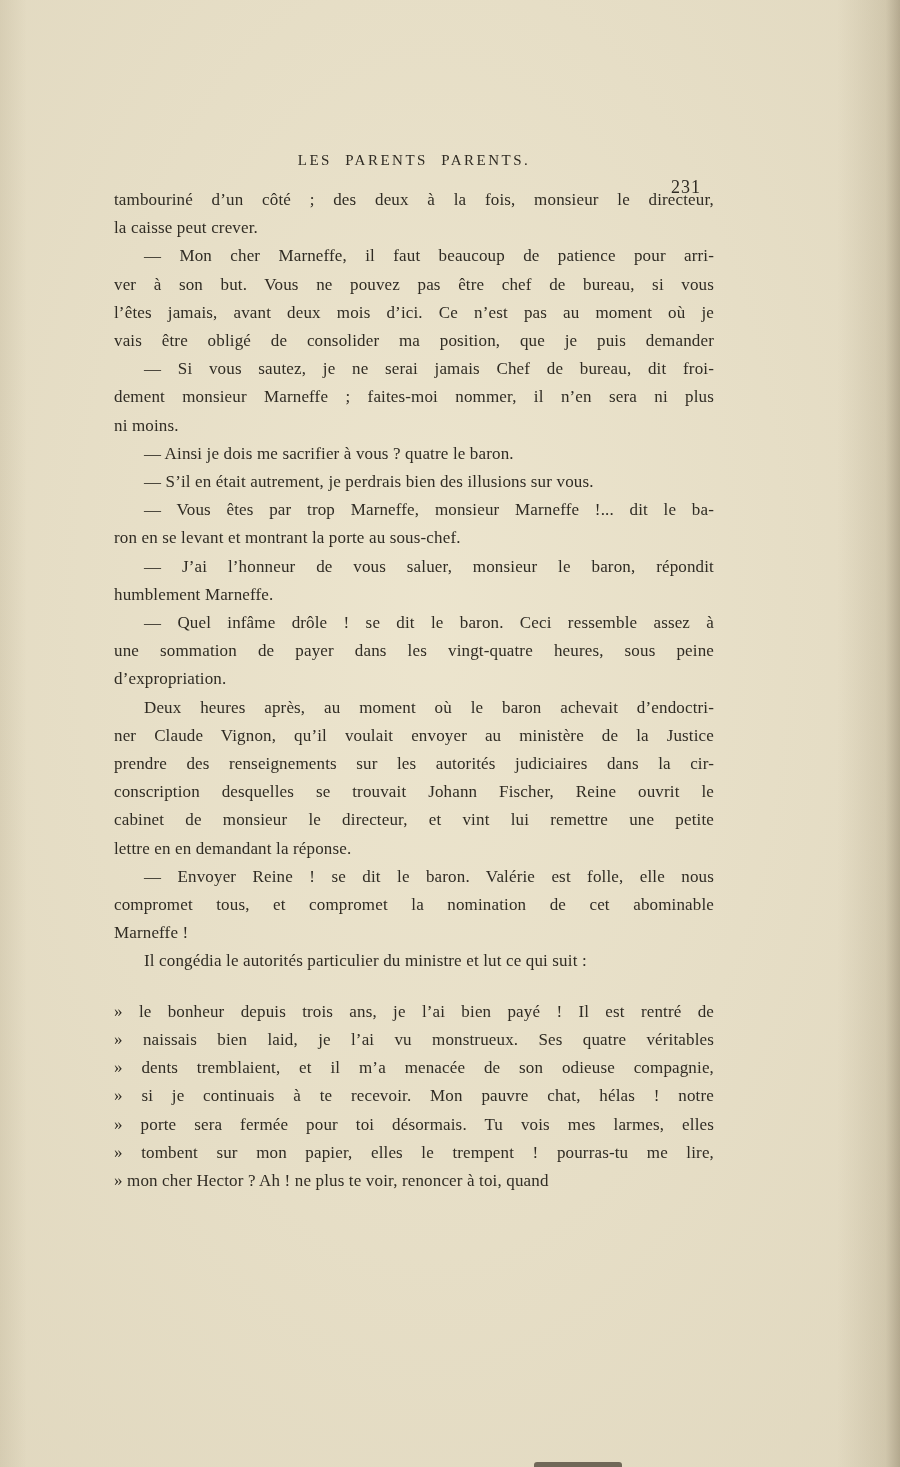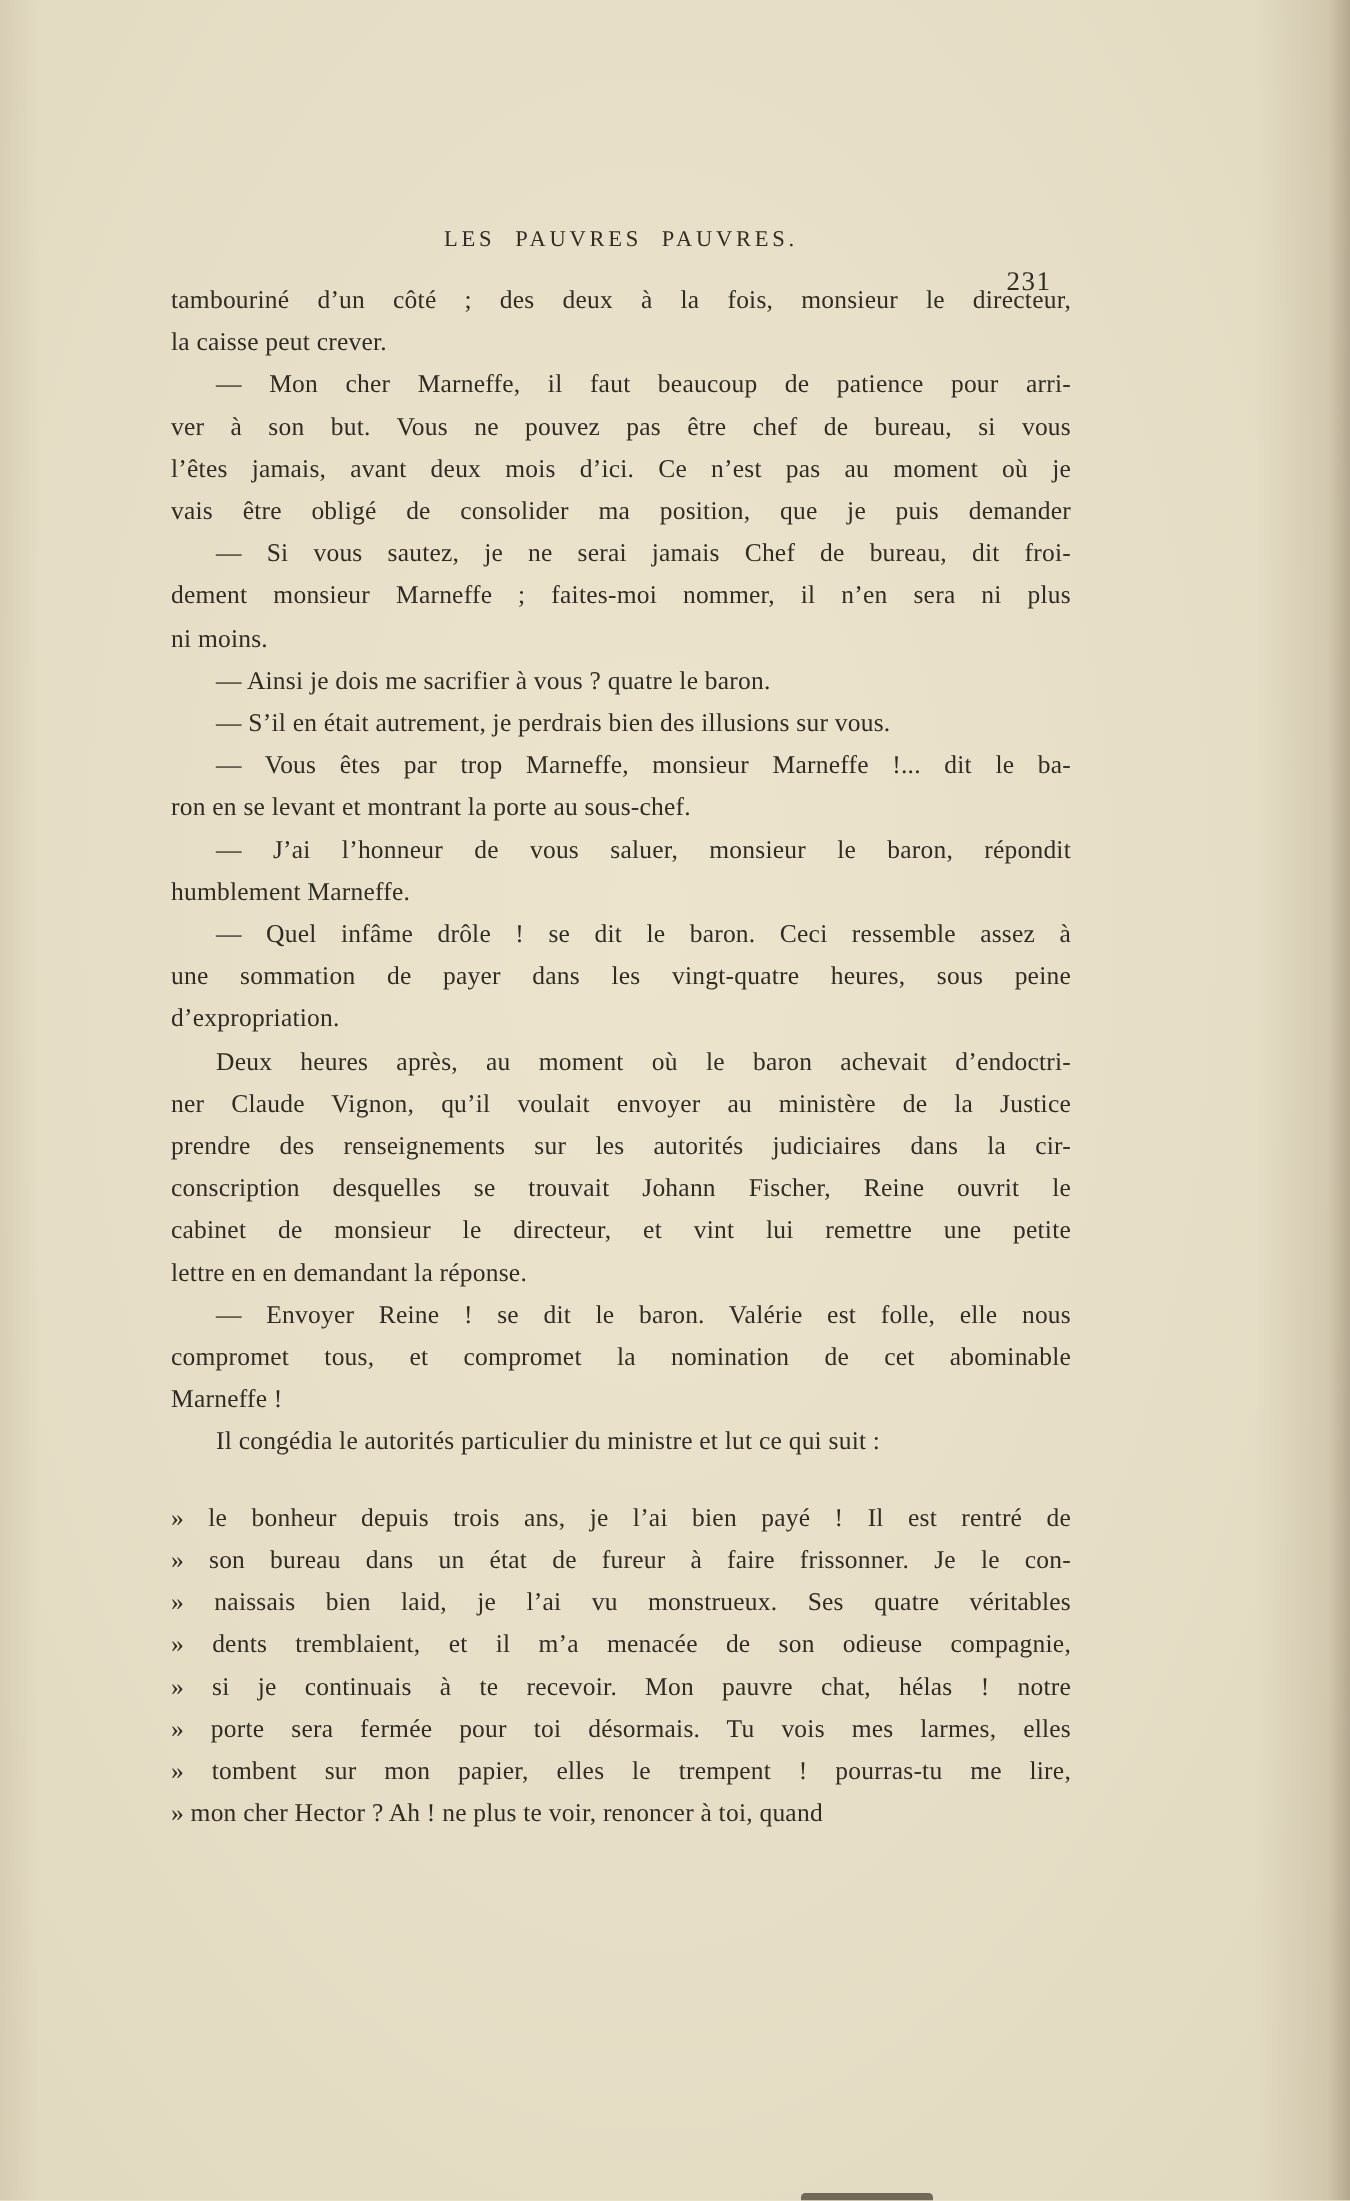--- a/index.html
+++ b/index.html
@@ -77,21 +77,21 @@
   .line.last { text-align-last: left; }
   .line.indent { text-indent: 30px; }
 </style>
 </head>
 <body>
 
 <div class="page">
   <div class="paper-shade"></div>
 
   <header class="running-head">
-    <span class="head-title">LES PAUVRES PAUVRES.</span>
+    <span class="head-title">LES PARENTS PARENTS.</span>
     <span class="page-number">231</span>
   </header>
 
   <main class="body-text" id="body-text">
       <div class="paragraph">
         <div class="line">tambouriné d’un côté ; des deux à la fois, monsieur le directeur,</div>
         <div class="line last">la caisse peut crever.</div>
       </div>
       <div class="paragraph">
         <div class="line indent">— Mon cher Marneffe, il faut beaucoup de patience pour arri-</div>
@@ -134,21 +134,20 @@
       <div class="paragraph">
         <div class="line indent">— Envoyer Reine ! se dit le baron. Valérie est folle, elle nous</div>
         <div class="line">compromet tous, et compromet la nomination de cet abominable</div>
         <div class="line last">Marneffe !</div>
       </div>
       <div class="paragraph">
         <div class="line last indent">Il congédia le autorités particulier du ministre et lut ce qui suit :</div>
       </div>
       <div class="paragraph letter">
         <div class="line">» le bonheur depuis trois ans, je l’ai bien payé ! Il est rentré de</div>
-        <div class="line">» son bureau dans un état de fureur à faire frissonner. Je le con-</div>
         <div class="line">» naissais bien laid, je l’ai vu monstrueux. Ses quatre véritables</div>
         <div class="line">» dents tremblaient, et il m’a menacée de son odieuse compagnie,</div>
         <div class="line">» si je continuais à te recevoir. Mon pauvre chat, hélas ! notre</div>
         <div class="line">» porte sera fermée pour toi désormais. Tu vois mes larmes, elles</div>
         <div class="line">» tombent sur mon papier, elles le trempent ! pourras-tu me lire,</div>
         <div class="line last">» mon cher Hector ? Ah ! ne plus te voir, renoncer à toi, quand</div>
       </div>
     </main>
 
   <div class="scan-artifact"></div>

